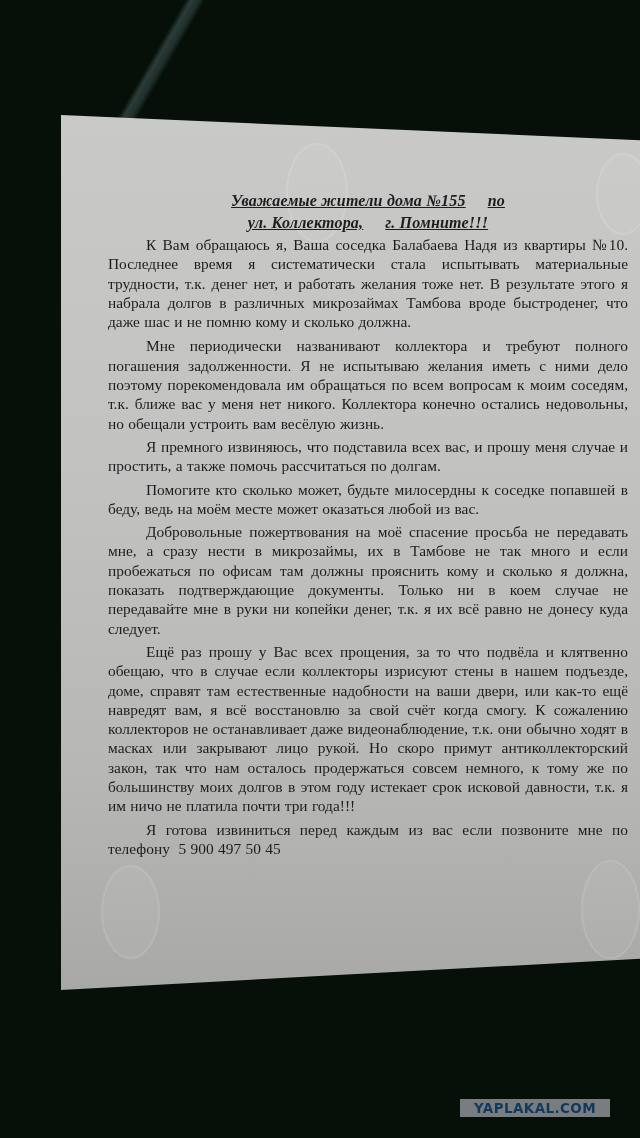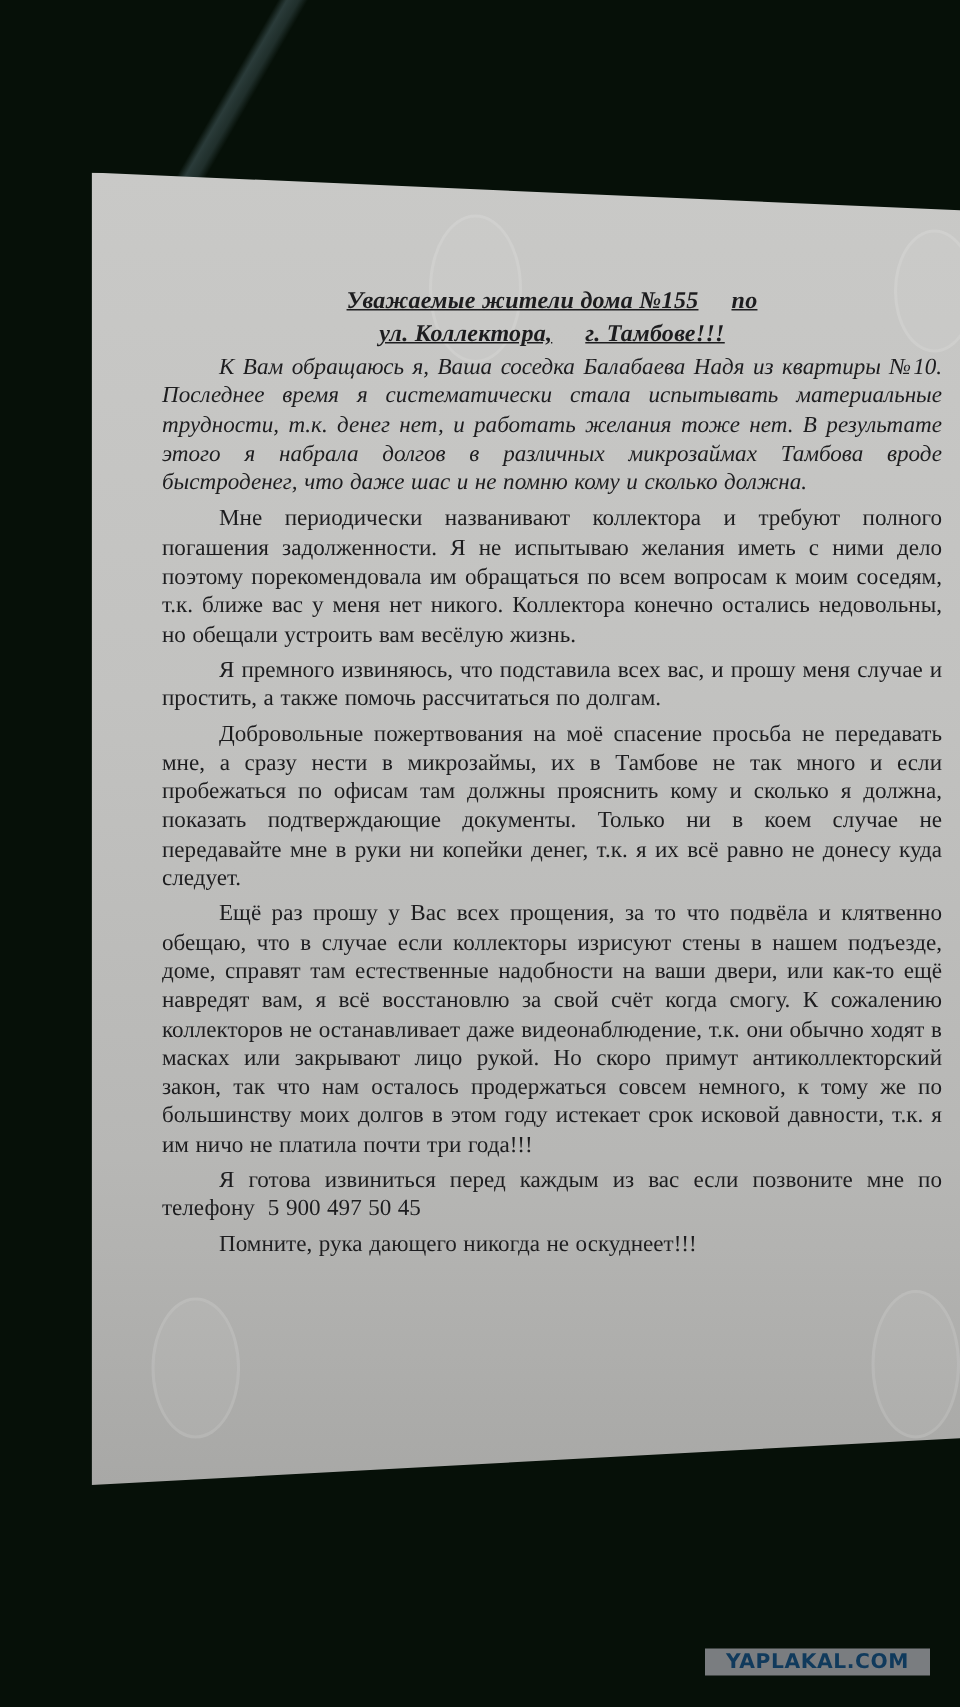--- a/index.html
+++ b/index.html
@@ -30,24 +30,24 @@
     font-style: italic; font-weight: bold; text-decoration: underline;
     font-size: 16px; line-height: 21px; letter-spacing: 0.2px;
   }
   .title .gap { display: inline-block; width: 22px; }
   .body-text {
     position: absolute; left: 0; width: 100%;
     font-size: 15.4px; line-height: 19.3px; text-align: justify;
     word-spacing: 0.5px;
   }
   .body-text p { margin: 0 0 4px 0; text-indent: 38px; text-align: justify; text-align-last: left; }
-  .body-text p.first { margin-bottom: 5px; font-style: italic; }
+  .body-text p.first { margin-bottom: 5px; }
   .phone { white-space: pre; }
   .watermark {
-    position: absolute; left: 470px; top: 1099px; width: 150px; height: 18px;
+    position: absolute; left: 460px; top: 1099px; width: 150px; height: 18px;
     background: #7a7d80; color: #103a5c;
     font-family: "DejaVu Sans", sans-serif; font-weight: bold; font-size: 13.5px;
     line-height: 18px; text-align: center; letter-spacing: 0.4px;
   }
 </style>
 </head>
 <body>
 
 <div class="wall-scratch"></div>
 
@@ -55,28 +55,28 @@
   <div class="tape-mark" style="left:225px;top:28px;width:58px;height:95px;"></div>
   <div class="tape-mark" style="left:535px;top:38px;width:50px;height:78px;"></div>
   <div class="tape-mark" style="left:40px;top:750px;width:55px;height:90px;"></div>
   <div class="tape-mark" style="left:520px;top:745px;width:55px;height:95px;"></div>
 
   <div class="content">
     <div class="title" style="top:75px;">
       <span>Уважаемые жители дома №155</span><span class="gap"></span><span>по</span>
     </div>
     <div class="title" style="top:97px;">
-      <span>ул. Коллектора,</span><span class="gap"></span><span>г. Тамбове!!!</span>
+      <span>ул. Коллектора,</span><span class="gap"></span><span>г. Помните!!!</span>
     </div>
 
     <div class="body-text" style="top:120px;">
       <p class="first">К Вам обращаюсь я, Ваша соседка Балабаева Надя из квартиры №10. Последнее время я систематически стала испытывать материальные трудности, т.к. денег нет, и работать желания тоже нет. В результате этого я набрала долгов в различных микрозаймах Тамбова вроде быстроденег, что даже шас и не помню кому и сколько должна.</p>
       <p>Мне периодически названивают коллектора и требуют полного погашения задолженности. Я не испытываю желания иметь с ними дело поэтому порекомендовала им обращаться по всем вопросам к моим соседям, т.к. ближе вас у меня нет никого. Коллектора конечно остались недовольны, но обещали устроить вам весёлую жизнь.</p>
       <p>Я премного извиняюсь, что подставила всех вас, и прошу меня случае и простить, а также помочь рассчитаться по долгам.</p>
+      <p>Помогите кто сколько может, будьте милосердны к соседке попавшей в беду, ведь на моём месте может оказаться любой из вас.</p>
       <p>Добровольные пожертвования на моё спасение просьба не передавать мне, а сразу нести в микрозаймы, их в Тамбове не так много и если пробежаться по офисам там должны прояснить кому и сколько я должна, показать подтверждающие документы. Только ни в коем случае не передавайте мне в руки ни копейки денег, т.к. я их всё равно не донесу куда следует.</p>
       <p>Ещё раз прошу у Вас всех прощения, за то что подвёла и клятвенно обещаю, что в случае если коллекторы изрисуют стены в нашем подъезде, доме, справят там естественные надобности на ваши двери, или как-то ещё навредят вам, я всё восстановлю за свой счёт когда смогу. К сожалению коллекторов не останавливает даже видеонаблюдение, т.к. они обычно ходят в масках или закрывают лицо рукой. Но скоро примут антиколлекторский закон, так что нам осталось продержаться совсем немного, к тому же по большинству моих долгов в этом году истекает срок исковой давности, т.к. я им ничо не платила почти три года!!!</p>
       <p><span>Я готова извиниться перед каждым из вас если позвоните мне по телефону </span><span class="phone"> 5 900 497 50 45</span></p>
-      <p>Помните, рука дающего никогда не оскуднеет!!!</p>
     </div>
   </div>
 </div>
 
 <div class="watermark">YAPLAKAL.COM</div>
 
 </body></html>

